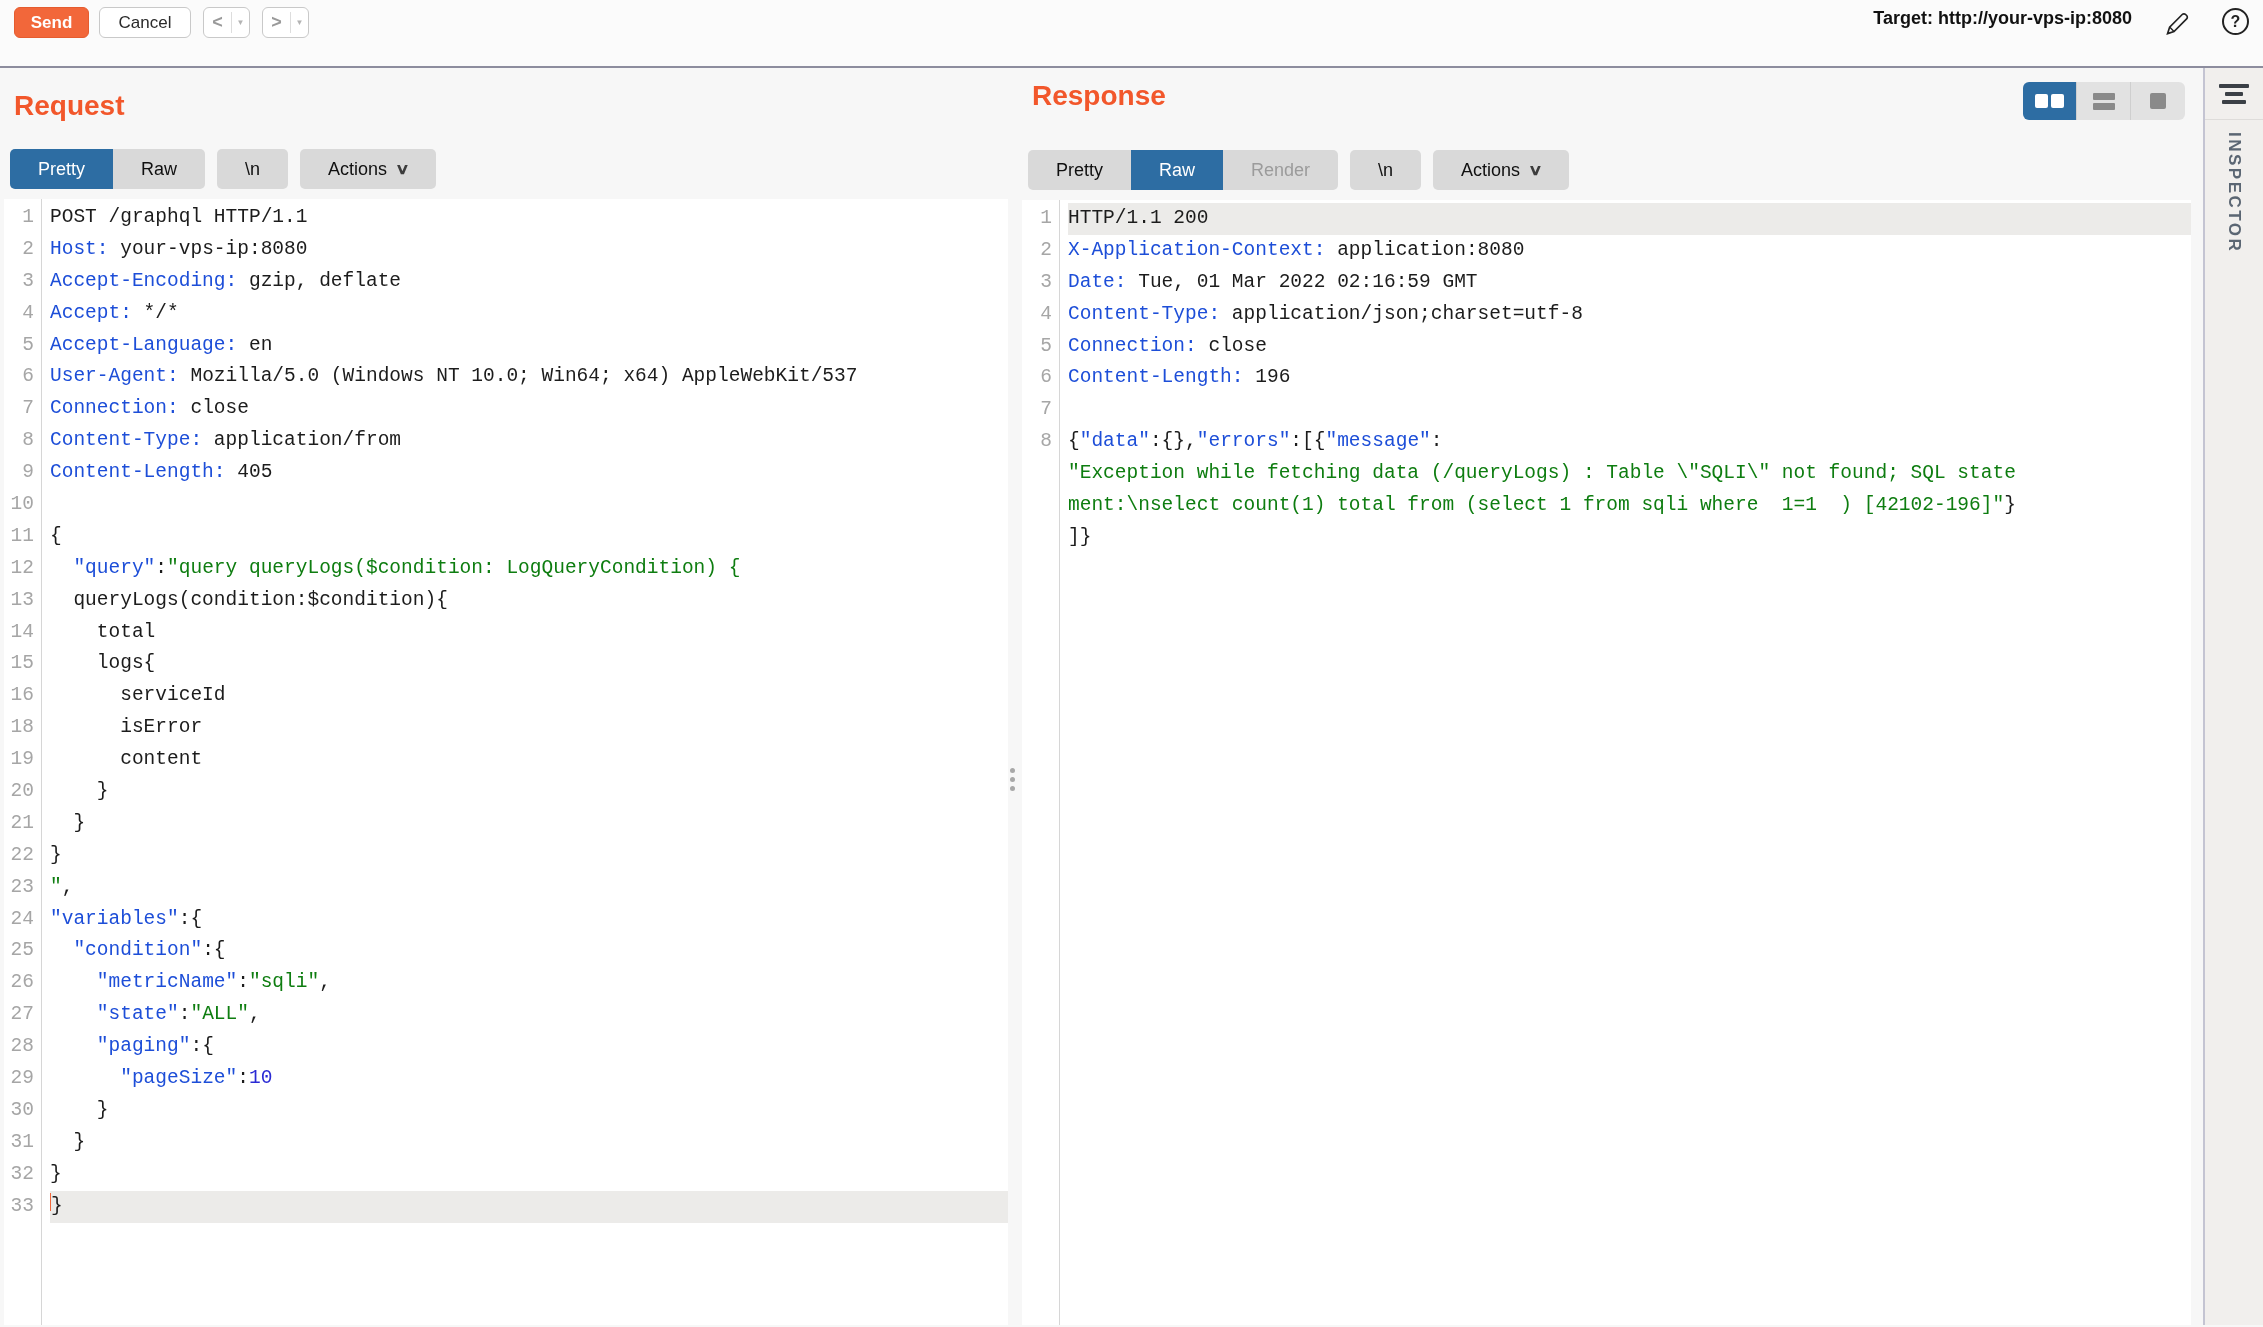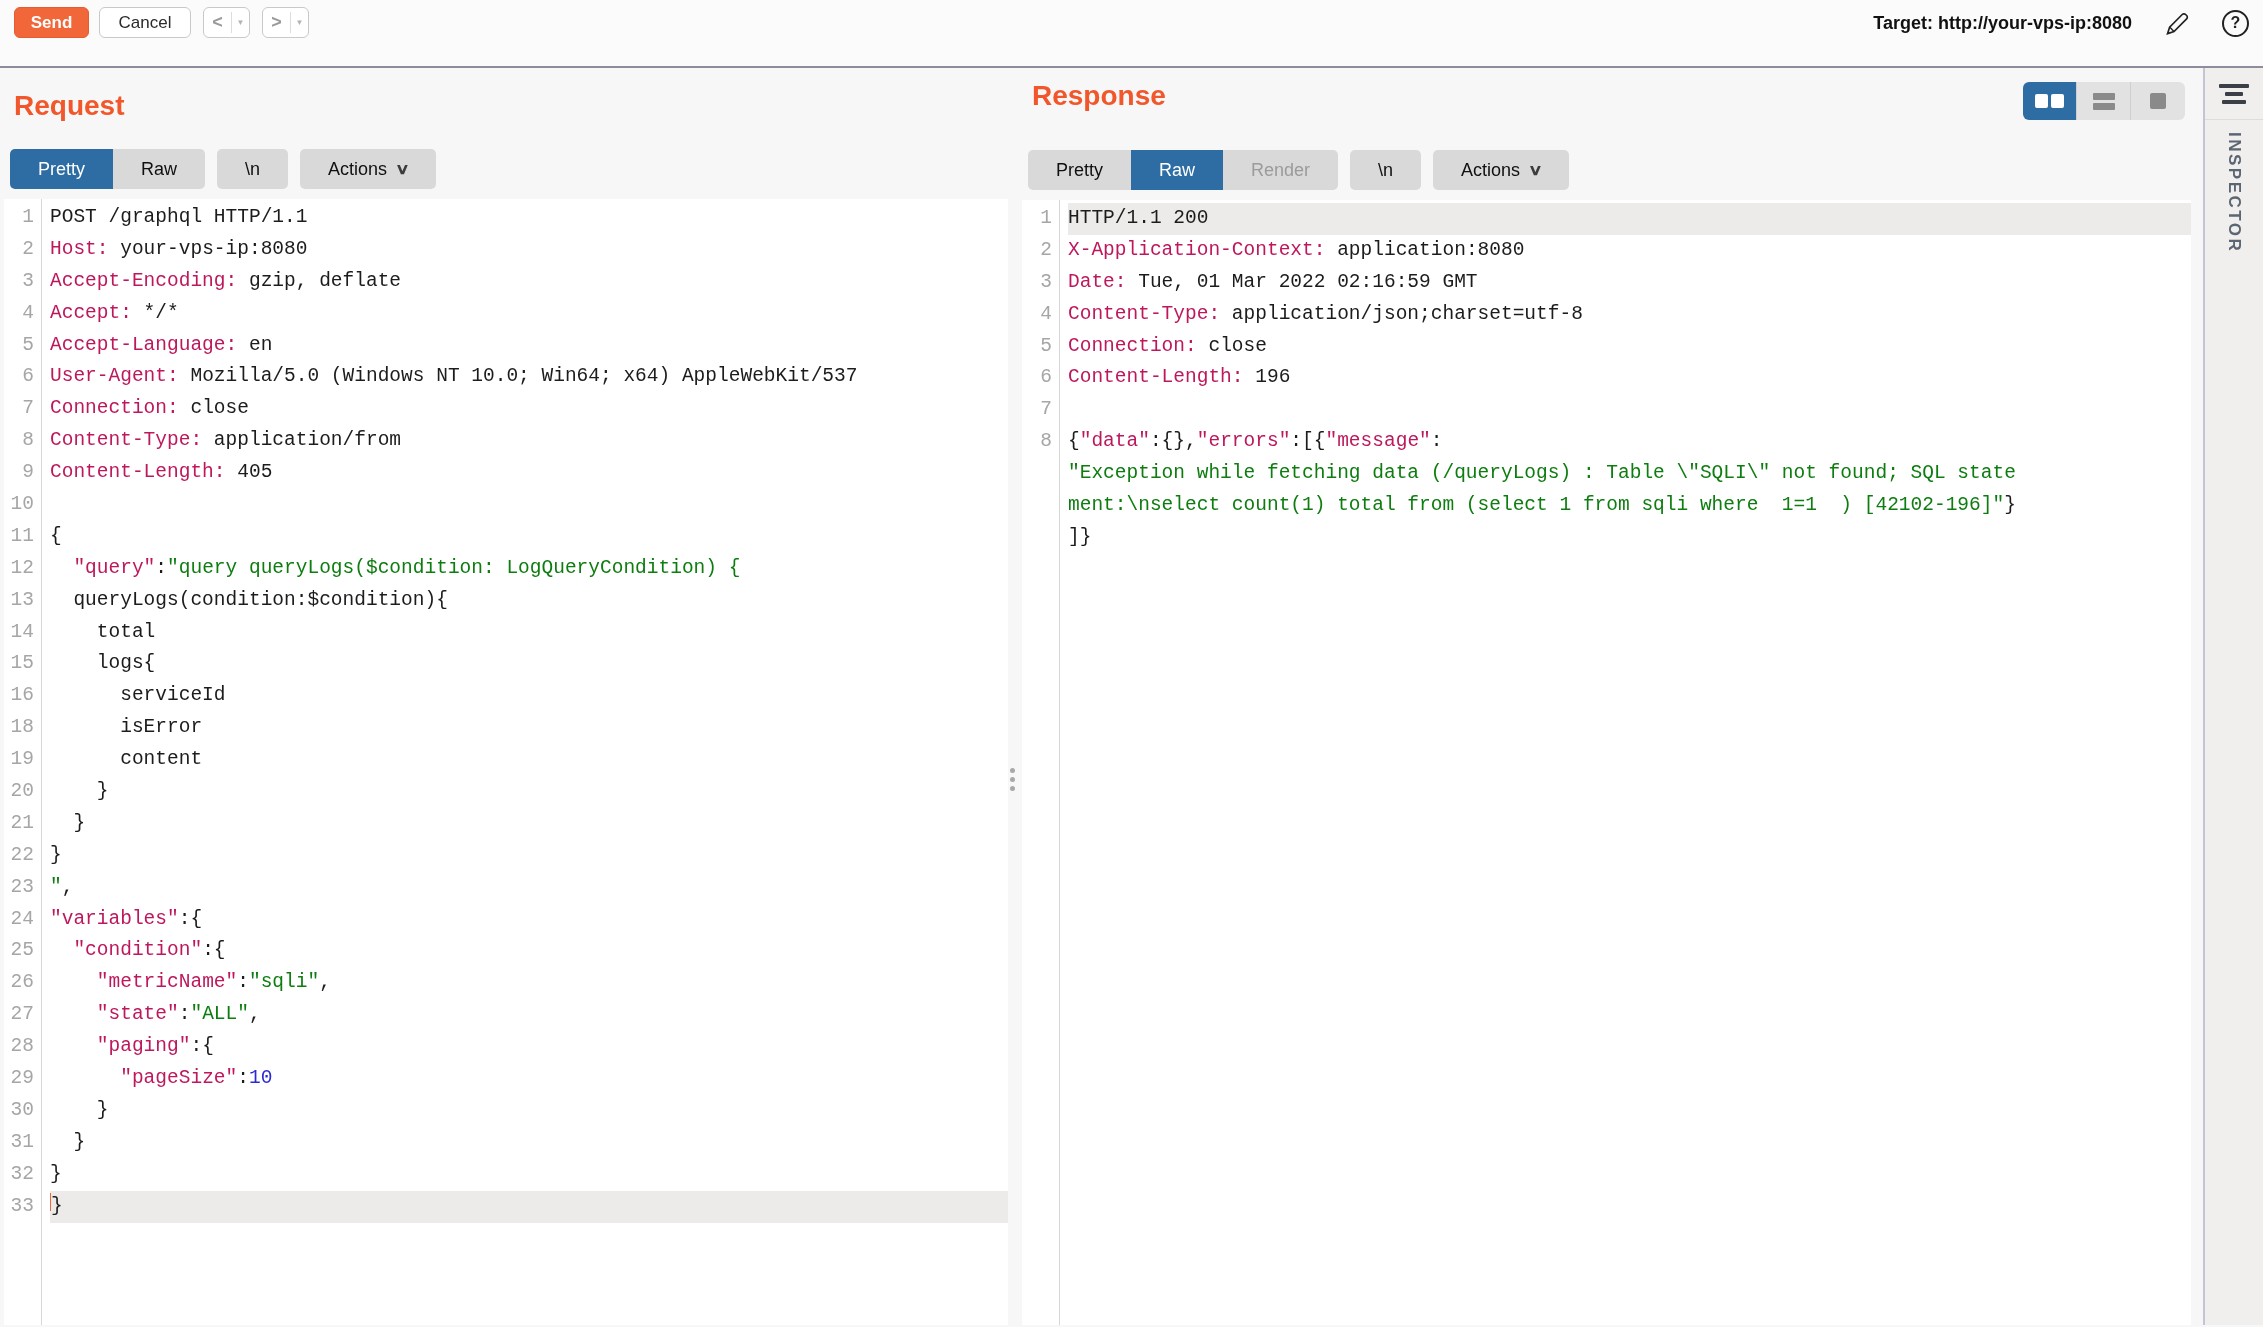--- a/index.html
+++ b/index.html
@@ -11,21 +11,21 @@
     padding:7px 14px 0 14px;gap:10px;border-bottom:2px solid #8d8d9e;}
   .btn{height:31px;border-radius:6px;font-size:17px;display:flex;align-items:center;
     justify-content:center;cursor:pointer;border:1px solid transparent;}
   .btn-send{width:75px;background:#f2673a;color:#fff;font-weight:bold;border:1px solid #e55c2f;}
   .btn-cancel{width:92px;background:#fff;color:#2b2b2b;border:1px solid #c9c9c9;}
   .nav-group{height:31px;display:flex;align-items:center;background:#fff;
     border:1px solid #c9c9c9;border-radius:6px;margin-left:2px;}
   .nav-main{width:27px;text-align:center;color:#9a9a9a;font-weight:bold;font-size:18px;line-height:29px;}
   .nav-sep{width:1px;height:21px;background:#ddd;}
   .nav-dd{width:17px;text-align:center;color:#b3b3b3;font-size:8px;}
-  .target-group{margin-left:auto;display:flex;align-items:center;gap:30px;padding-top:1px;}
+  .target-group{margin-left:auto;display:flex;gap:30px;padding-top:1px;}
   .target-label{font-weight:bold;font-size:18px;color:#111;}
   .pencil-wrap{width:30px;height:30px;display:flex;align-items:center;justify-content:center;}
   .help-circle{width:27px;height:27px;border-radius:50%;border:2.5px solid #222;color:#222;
     font-weight:bold;font-size:16px;display:flex;align-items:center;justify-content:center;}
 
   
   .main{display:flex;height:1257px;background:#f7f7f7;}
   .panel{display:flex;flex-direction:column;background:#f7f7f7;}
   .panel-request{width:1008px;padding-left:4px;}
   .divider-gap{width:14px;position:relative;}
@@ -59,21 +59,21 @@
 
   
   .editor{position:relative;background:#fff;flex:1;margin-top:10px;overflow:hidden;padding-top:3px;}
   .gutterline{position:absolute;left:37px;top:0;bottom:0;width:1px;background:#d6d6d6;}
   .row{display:flex;height:31.9px;line-height:31.9px;
     font-family:"Liberation Mono","DejaVu Sans Mono",monospace;font-size:19.5px;}
   .ln{flex:0 0 30px;text-align:right;color:#a6a6a6;user-select:none;}
   .code{flex:1;margin-left:16px;white-space:pre;overflow:hidden;color:#1c1c1c;}
   .row.hl .code{background:#ecebe9;}
   .tok-pl{color:#1c1c1c;}
-  .tok-key{color:#be185d;}
+  .tok-key{color:#1d4ed8;}
   .tok-str{color:#0e7d10;}
   .tok-num{color:#2a2ad4;}
   .cursor-caret{display:inline-block;width:2px;height:18px;background:#f2673a;
     vertical-align:top;margin:2px 0 0 -1px;}
 
   
   .inspector{width:60px;border-left:2px solid #c4c4d2;background:#f1efed;
     display:flex;flex-direction:column;align-items:center;}
   .insp-icon{margin-top:16px;display:flex;flex-direction:column;gap:4px;align-items:center;cursor:pointer;}
   .insp-icon i{height:4px;background:#3b4046;border-radius:1px;display:block;}

